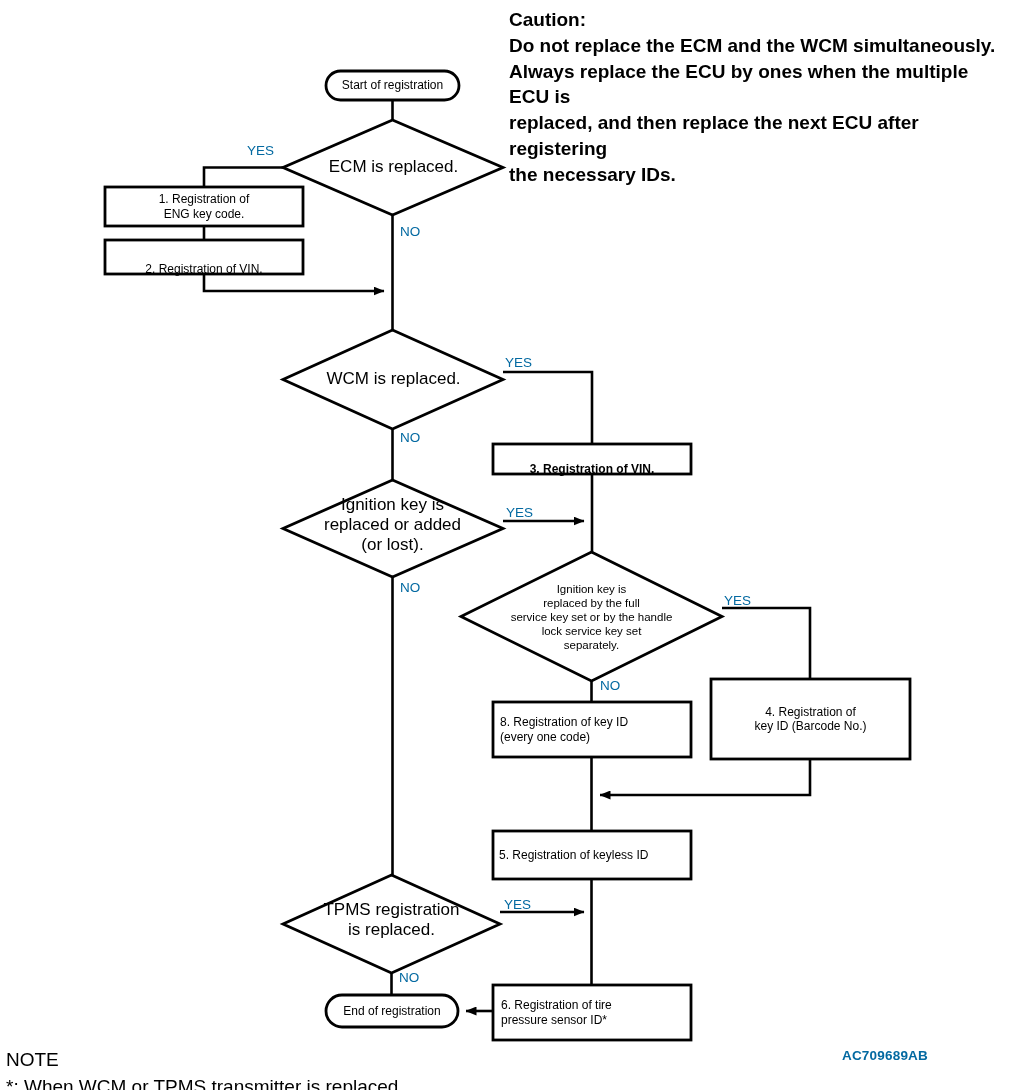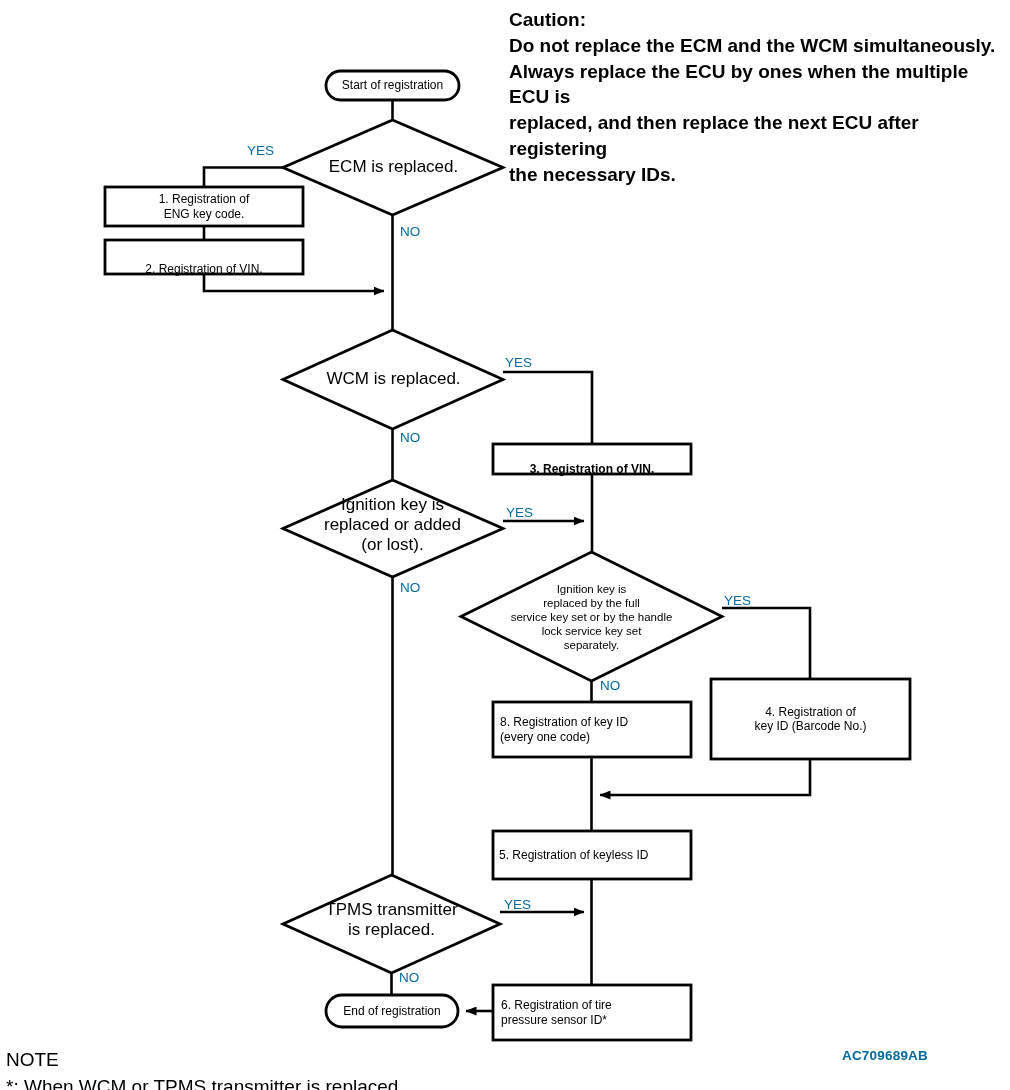--- a/index.html
+++ b/index.html
@@ -190,21 +190,21 @@
 separately.</div>
 
   <div class="node-text left-align" style="left:500px; top:702px; width:186px; height:55px;">8. Registration of key ID
 (every one code)</div>
 
   <div class="node-text" style="left:715px; top:679px; width:191px; height:80px;">4. Registration of
 key ID (Barcode No.)</div>
 
   <div class="node-text left-align" style="left:499px; top:831px; width:188px; height:48px;">5. Registration of keyless ID</div>
 
-  <div class="node-text diamond-text" style="left:303px; top:898px; width:177px; height:44px;">TPMS transmitter
+  <div class="node-text diamond-text" style="left:303px; top:898px; width:177px; height:44px;">TPMS registration
 is replaced.</div>
 
   <div class="node-text left-align" style="left:501px; top:985px; width:186px; height:55px;">6. Registration of tire
 pressure sensor ID*</div>
 
   <div class="node-text" style="left:326px; top:995px; width:132px; height:32px;border-radius:12px;">End of registration</div>
 
   <div class="edge-label" style="left:247px; top:143px;">YES</div>
 
   <div class="edge-label" style="left:400px; top:224px;">NO</div>

